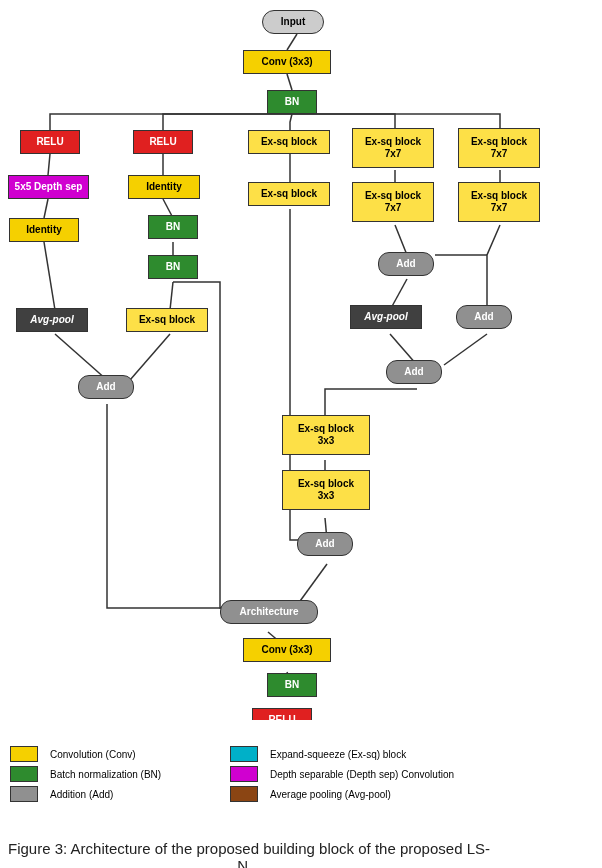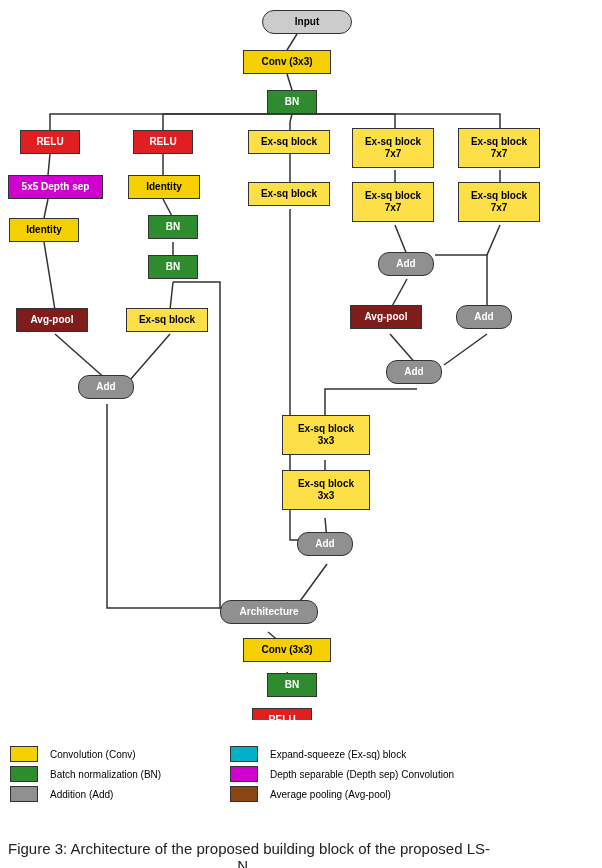--- a/index.html
+++ b/index.html
@@ -53,22 +53,23 @@
     .node-cyan {
       background: #fde047;
       color: #000;
     }
     .node-gray {
       background: #909090;
       color: #fff;
       border-radius: 11px;
     }
     .node-brown {
-      background: #7f1d1d;
-      color: #fff;
+      background: #404040;
+      color: #fff;
+      font-style: italic;
     }
     svg.lines {
       position: absolute;
       top: 0; left: 0;
       width: 602px;
       height: 720px;
       pointer-events: none;
     }
     svg.lines line, svg.lines polyline, svg.lines path {
       stroke: #333;
@@ -177,41 +178,41 @@
     <polyline points="173,282 220,282 220,608 223,608"></polyline>
 
     <line x1="268" y1="632" x2="287" y2="648"></line>
 
     <line x1="287" y1="672" x2="292" y2="685"></line>
 
     <line x1="292" y1="709" x2="282" y2="718"></line>
 
   </svg>
 
-  <div class="node node-input" style="left:262px;top:10px;width:90px;height:24px;">
+  <div class="node node-input" style="left:262px;top:10px;width:62px;height:24px;">
     <span>Input</span>
   </div>
 
   <div class="node node-yellow" style="left:243px;top:50px;width:88px;height:24px;">
     <span>Conv (3x3)</span>
   </div>
 
   <div class="node node-green" style="left:267px;top:90px;width:50px;height:24px;">
     <span>BN</span>
   </div>
 
   <div class="node node-red" style="left:20px;top:130px;width:60px;height:24px;">
     <span>RELU</span>
   </div>
 
   <div class="node node-red" style="left:133px;top:130px;width:60px;height:24px;">
     <span>RELU</span>
   </div>
 
-  <div class="node node-magenta" style="left:8px;top:175px;width:95px;height:24px;">
+  <div class="node node-magenta" style="left:8px;top:175px;width:81px;height:24px;">
     <span>5x5 Depth sep</span>
   </div>
 
   <div class="node node-yellow" style="left:128px;top:175px;width:72px;height:24px;">
     <span>Identity</span>
   </div>
 
   <div class="node node-yellow" style="left:9px;top:218px;width:70px;height:24px;">
     <span>Identity</span>
   </div>

